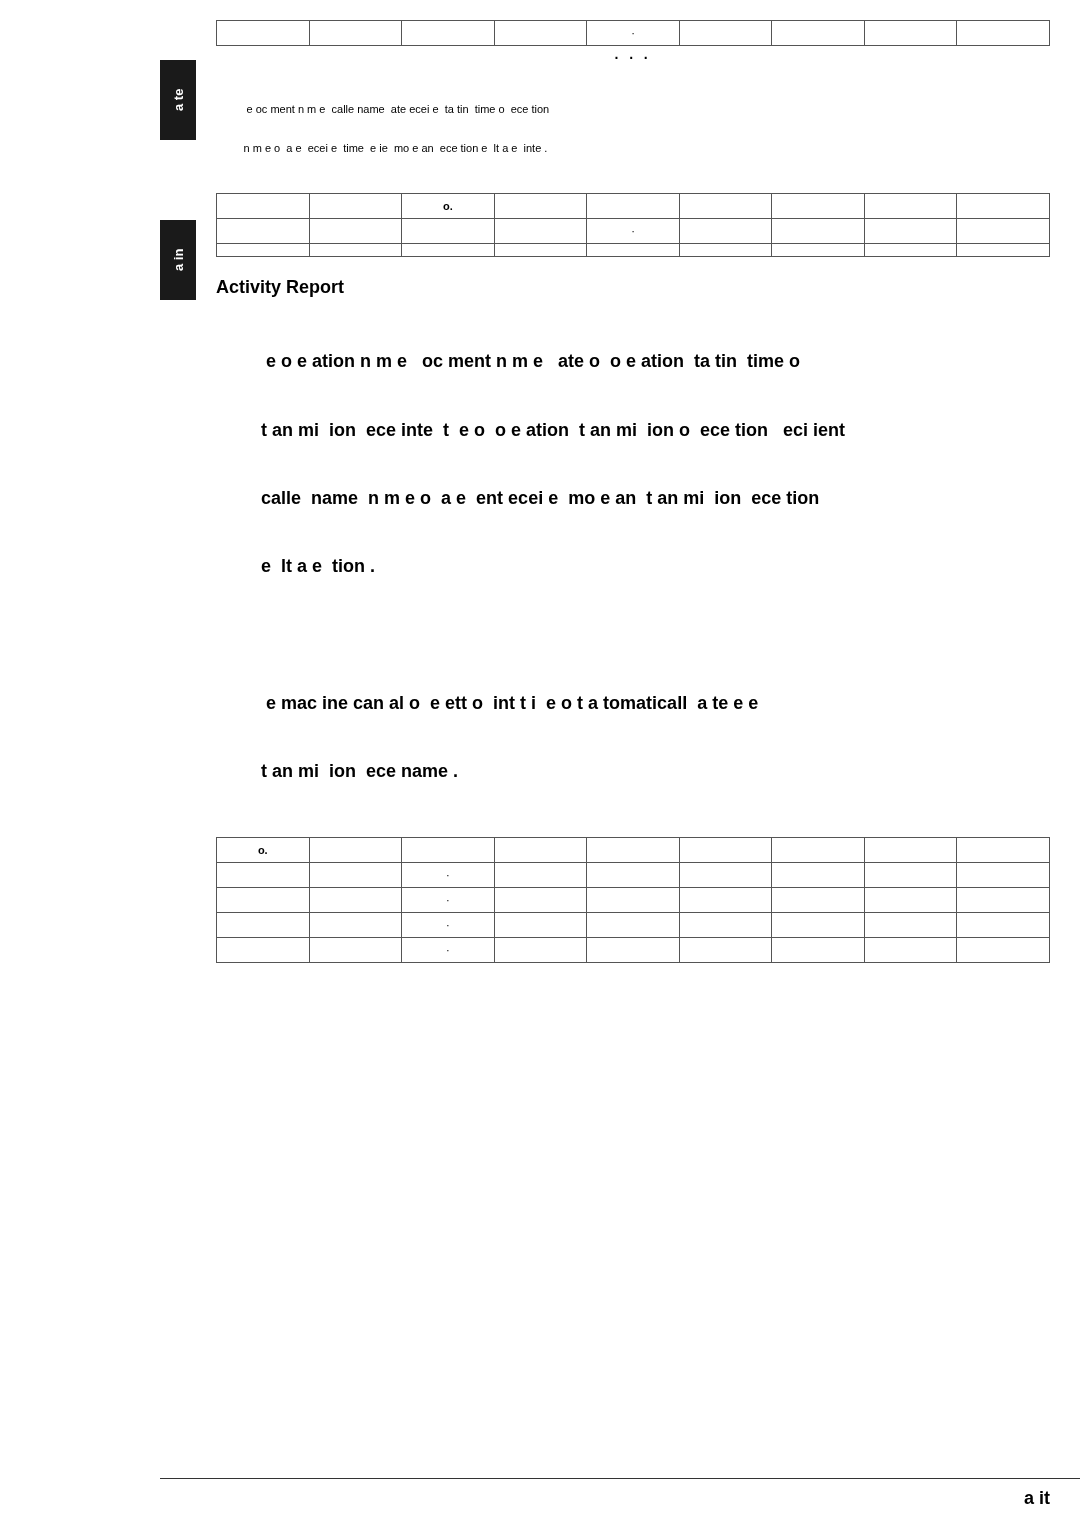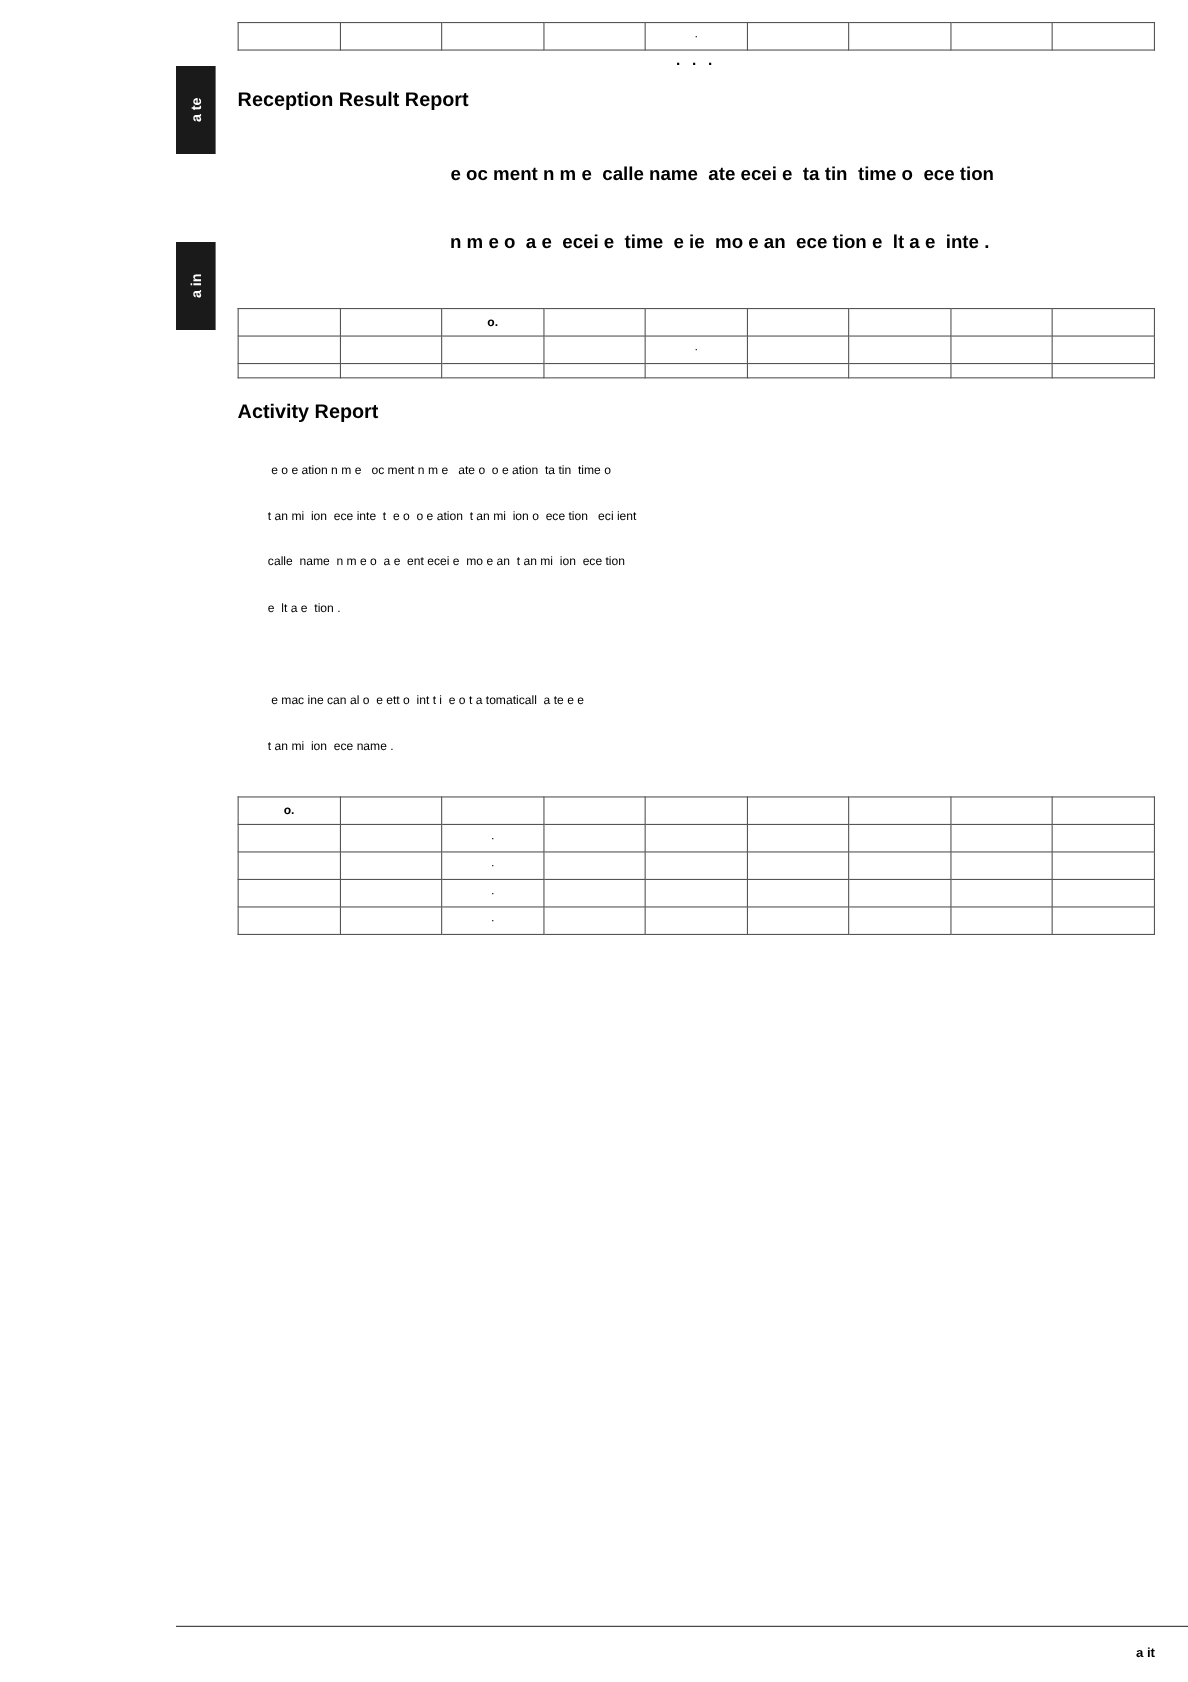--- a/index.html
+++ b/index.html
@@ -109,51 +109,50 @@
       margin-bottom: 10px;
     }
 
     .section-title {
       font-size: 18px;
       font-weight: bold;
       margin-bottom: 12px;
     }
 
     .header-description {
-      font-size: 17px;
-      font-weight: bold;
+      font-size: 11px;
+      font-weight: normal;
       line-height: 1.8;
       margin-bottom: 14px;
       white-space: pre-wrap;
-      text-align: center;
     }
 
     
     .activity-section {
       margin-top: 20px;
     }
 
     .activity-description {
-      font-size: 11px;
-      font-weight: normal;
+      font-size: 18px;
+      font-weight: bold;
       line-height: 1.9;
       margin-bottom: 14px;
       white-space: pre-wrap;
     }
 
     .activity-table-section {
       margin-top: 10px;
     }
 
     
     .page-indicator {
       position: absolute;
       bottom: 20px;
       right: 30px;
-      font-size: 12px;
+      font-size: 18px;
       font-weight: bold;
     }
 
     
     .bottom-line {
       position: absolute;
       bottom: 50px;
       left: 160px;
       right: 0;
       height: 1px;
@@ -190,21 +189,20 @@
             <td></td>
           </tr>
           <tr class="ellipsis-row">
             <td colspan="9" style="border:none; text-align:center;">· · ·</td>
           </tr>
         </tbody>
       </table>
     </div>
 
     <div class="reception-section">
-      <div class="section-title">Reception Result Report</div>
 
       <div class="header-description">
         <span>  e oc ment n m e  calle name  ate ecei e  ta tin  time o  ece tion</span><br>
         <span> n m e o  a e  ecei e  time  e ie  mo e an  ece tion e  lt a e  inte .</span>
       </div>
 
       <table class="report-table">
         <tbody>
           <tr>
             <td></td>

